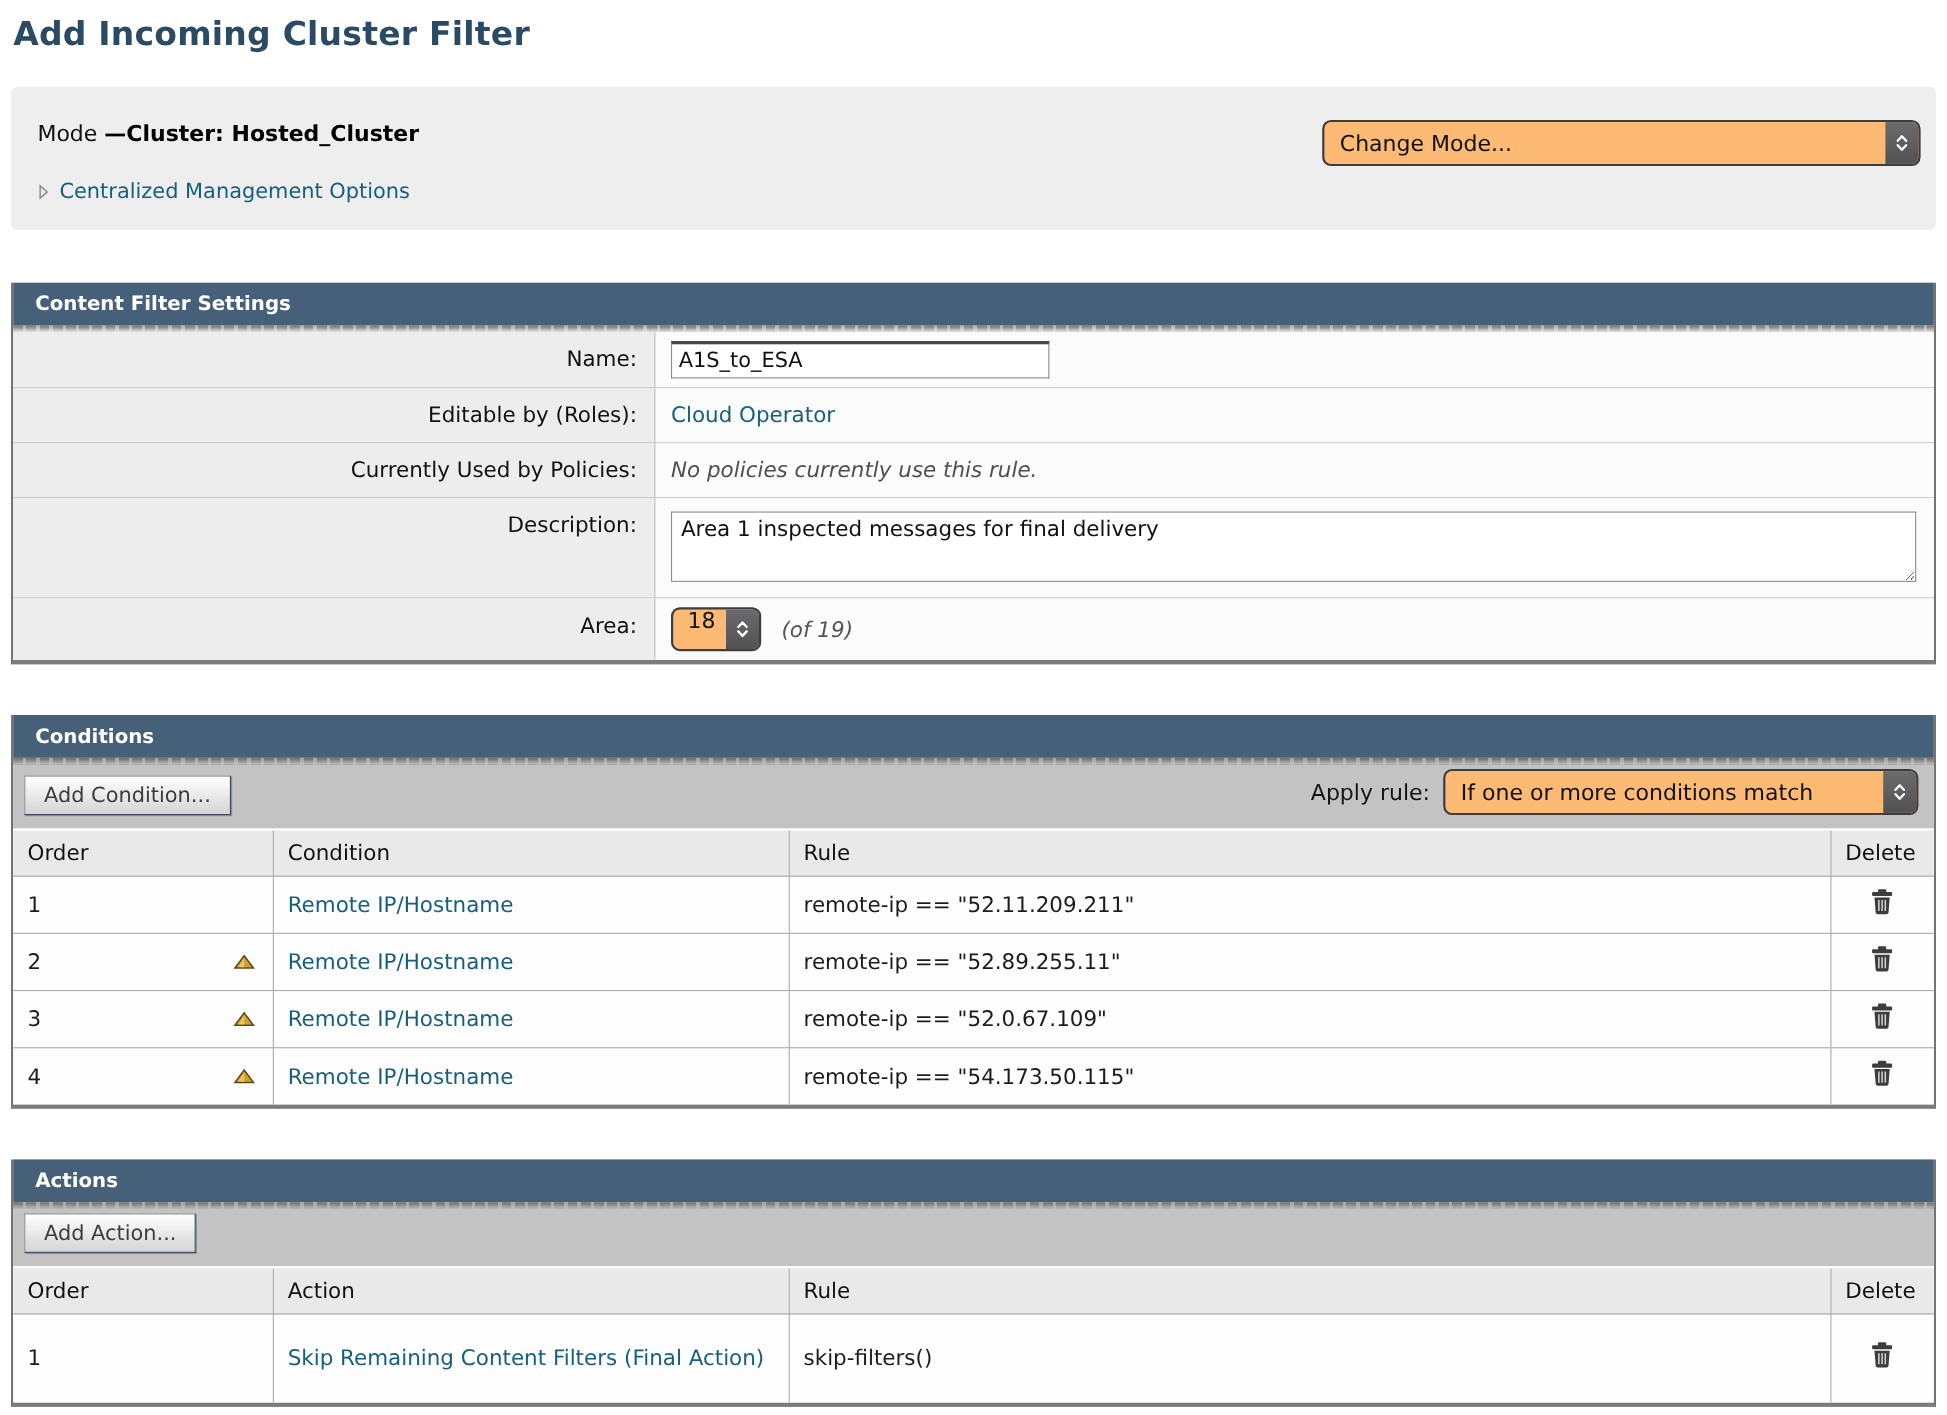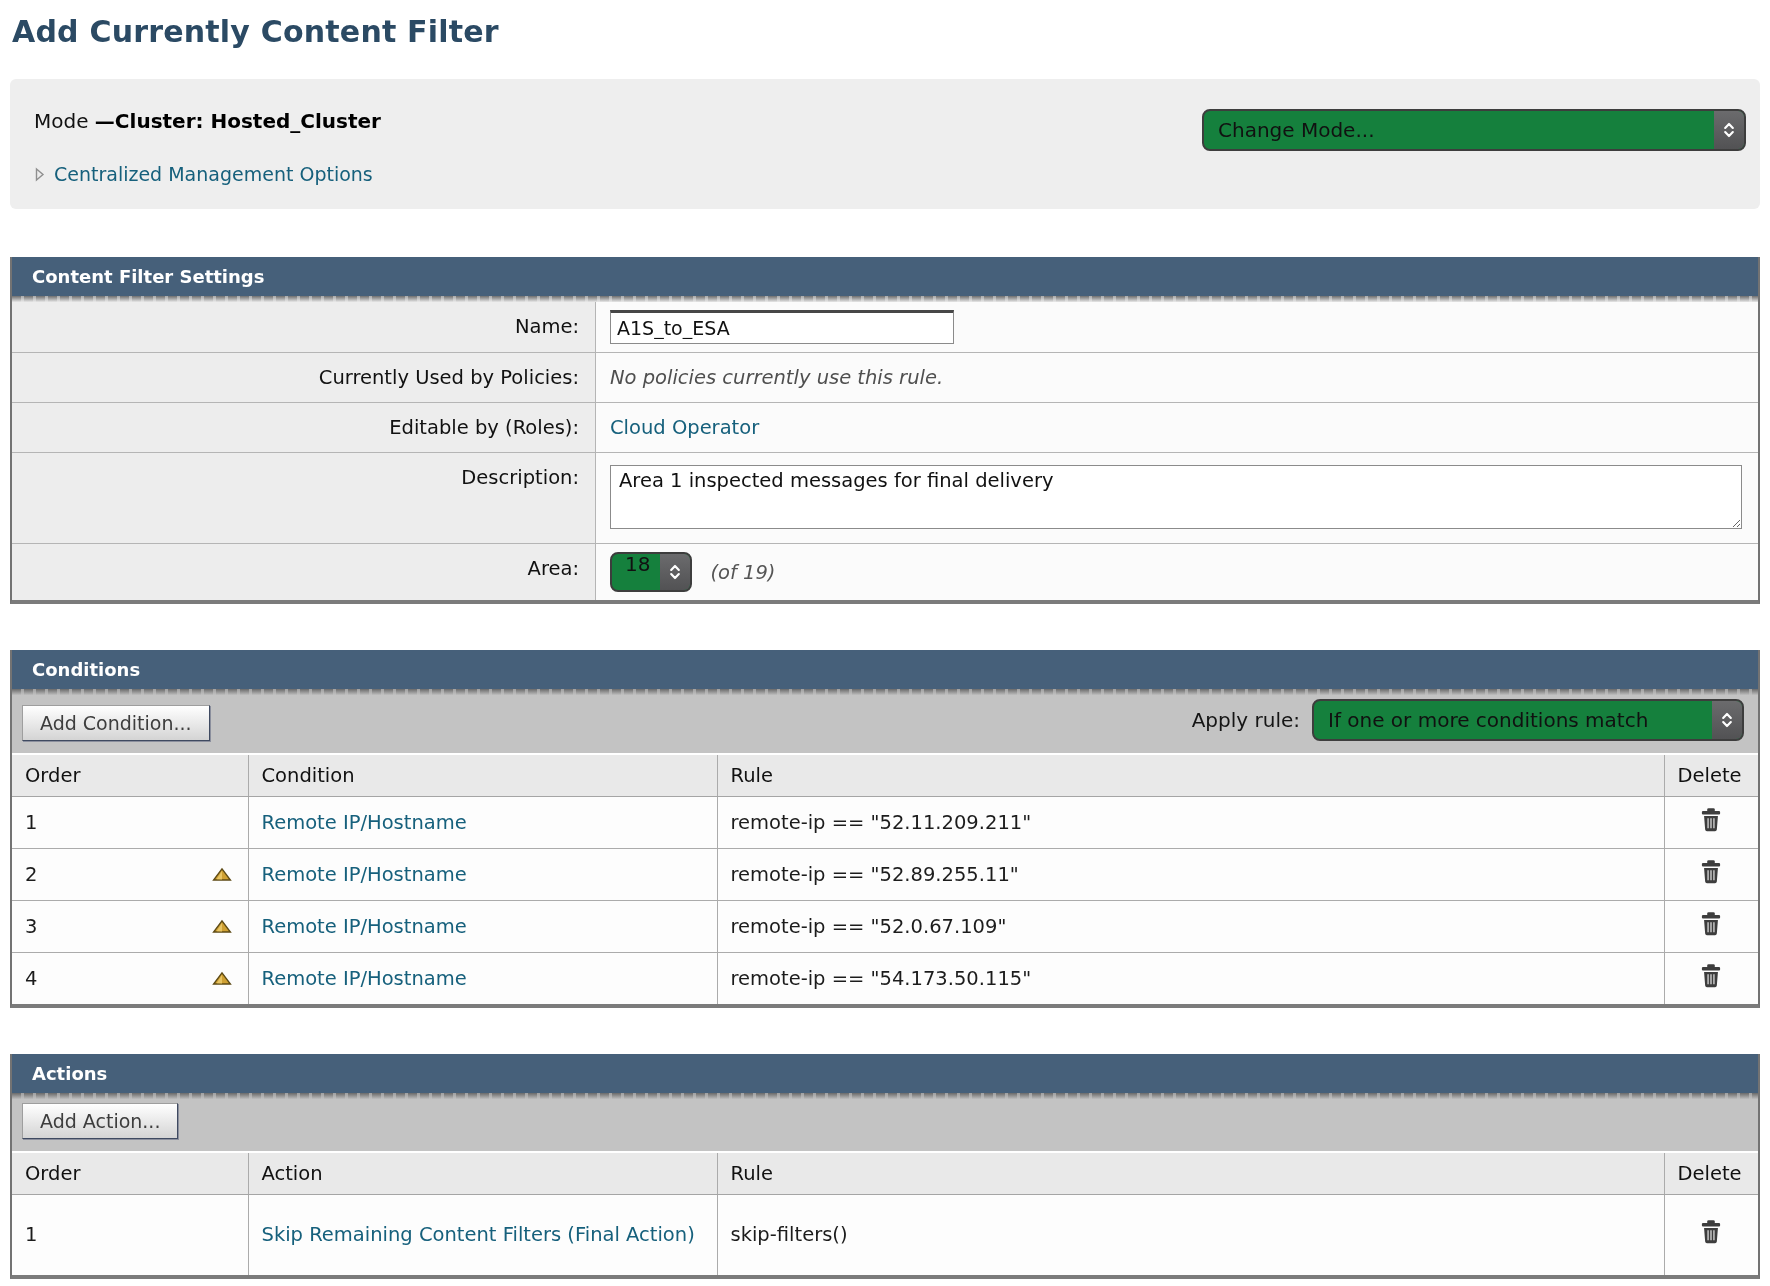--- a/index.html
+++ b/index.html
@@ -7,21 +7,21 @@
 
   
   h1.title{font-size:30px;font-weight:bold;color:#2b4a64;margin:6px 0 30px 2px;letter-spacing:.2px;}
 
   
   .mode-panel{background:#eeeeee;border-radius:6px;position:relative;padding:30px 20px 24px 24px;margin-bottom:48px;}
   .mode-line{font-size:20px;color:#111;}
   .mode-line b{font-weight:bold;color:#000;}
   .cmo-line{margin-top:30px;font-size:19px;display:flex;align-items:center;gap:9px;}
   a.link{color:#16607c;text-decoration:none;cursor:pointer;}
-  .mselect{display:inline-flex;align-items:stretch;background:#15803d;border:2px solid #3d3d3d;border-radius:8px;overflow:hidden;cursor:pointer;}
+  .mselect{display:inline-flex;align-items:stretch;background:#fdba74;border:2px solid #3d3d3d;border-radius:8px;overflow:hidden;cursor:pointer;}
   .mselect .val{display:flex;align-items:center;font-size:20px;color:#111;padding:0 14px;white-space:nowrap;flex:1;}
   .mselect .spin{width:30px;background:linear-gradient(#6b6b6d,#525254);display:flex;align-items:center;justify-content:center;flex:none;}
   .change-mode{position:absolute;top:30px;right:14px;width:540px;height:38px;}
 
   
   .section{border-left:2px solid #737373;border-right:2px solid #737373;border-bottom:4px solid #7b7b7b;margin-bottom:46px;}
   .sec-head{background:#46607a;color:#fff;font-size:18px;font-weight:bold;padding:9px 0 9px 20px;}
   .tex{height:6px;background-image:linear-gradient(rgba(205,205,205,0),rgba(205,205,205,.95)),repeating-linear-gradient(90deg,#6f6f6f 0 9px,#a9a9a9 9px 12px);}
   .tex.on-light{background-image:linear-gradient(rgba(237,237,237,0),rgba(237,237,237,.95)),repeating-linear-gradient(90deg,#6f6f6f 0 9px,#a9a9a9 9px 12px);}
 
@@ -60,21 +60,21 @@
   .ordcell{display:flex;align-items:center;justify-content:space-between;padding-right:16px;}
   .upbtn{background:none;border:none;padding:0;cursor:pointer;line-height:0;}
   .delcell{text-align:center;padding-left:0 !important;}
   .trashbtn{background:none;border:none;padding:0;cursor:pointer;line-height:0;}
 </style>
 </head>
 <body>
 
 <div class="page">
 
-  <h1 class="title">Add Currently Content Filter</h1>
+  <h1 class="title">Add Incoming Cluster Filter</h1>
 
   <div class="mode-panel">
     <div class="mode-line"><span>Mode</span> <b>—Cluster: Hosted_Cluster</b></div>
     <div class="mselect change-mode">
       <span class="val">Change Mode...</span>
       <span class="spin">
         <svg viewBox="0 0 10 16" width="12" height="18">
             <path d="M1.6 6.2 L5 2.6 L8.4 6.2" stroke="#fff" stroke-width="1.9" fill="none" stroke-linecap="round" stroke-linejoin="round"></path>
             <path d="M1.6 9.8 L5 13.4 L8.4 9.8" stroke="#fff" stroke-width="1.9" fill="none" stroke-linecap="round" stroke-linejoin="round"></path>
           </svg>
@@ -95,30 +95,30 @@
     <div class="tex on-light"></div>
 
     <div class="srow">
       <div class="lab">Name:</div>
       <div class="valcell">
         <input class="name-input" type="text" value="A1S_to_ESA" style="">
       </div>
     </div>
 
     <div class="srow">
+      <div class="lab">Editable by (Roles):</div>
+      <div class="valcell">
+          <a class="link">Cloud Operator</a>
+        </div>
+    </div>
+
+    <div class="srow">
       <div class="lab">Currently Used by Policies:</div>
       <div class="valcell">
           <span class="muted-italic">No policies currently use this rule.</span>
-        </div>
-    </div>
-
-    <div class="srow">
-      <div class="lab">Editable by (Roles):</div>
-      <div class="valcell">
-          <a class="link">Cloud Operator</a>
         </div>
     </div>
 
     <div class="srow">
       <div class="lab">Description:</div>
       <div class="valcell top">
         <textarea class="desc" style="">Area 1 inspected messages for final delivery</textarea>
       </div>
     </div>
 

